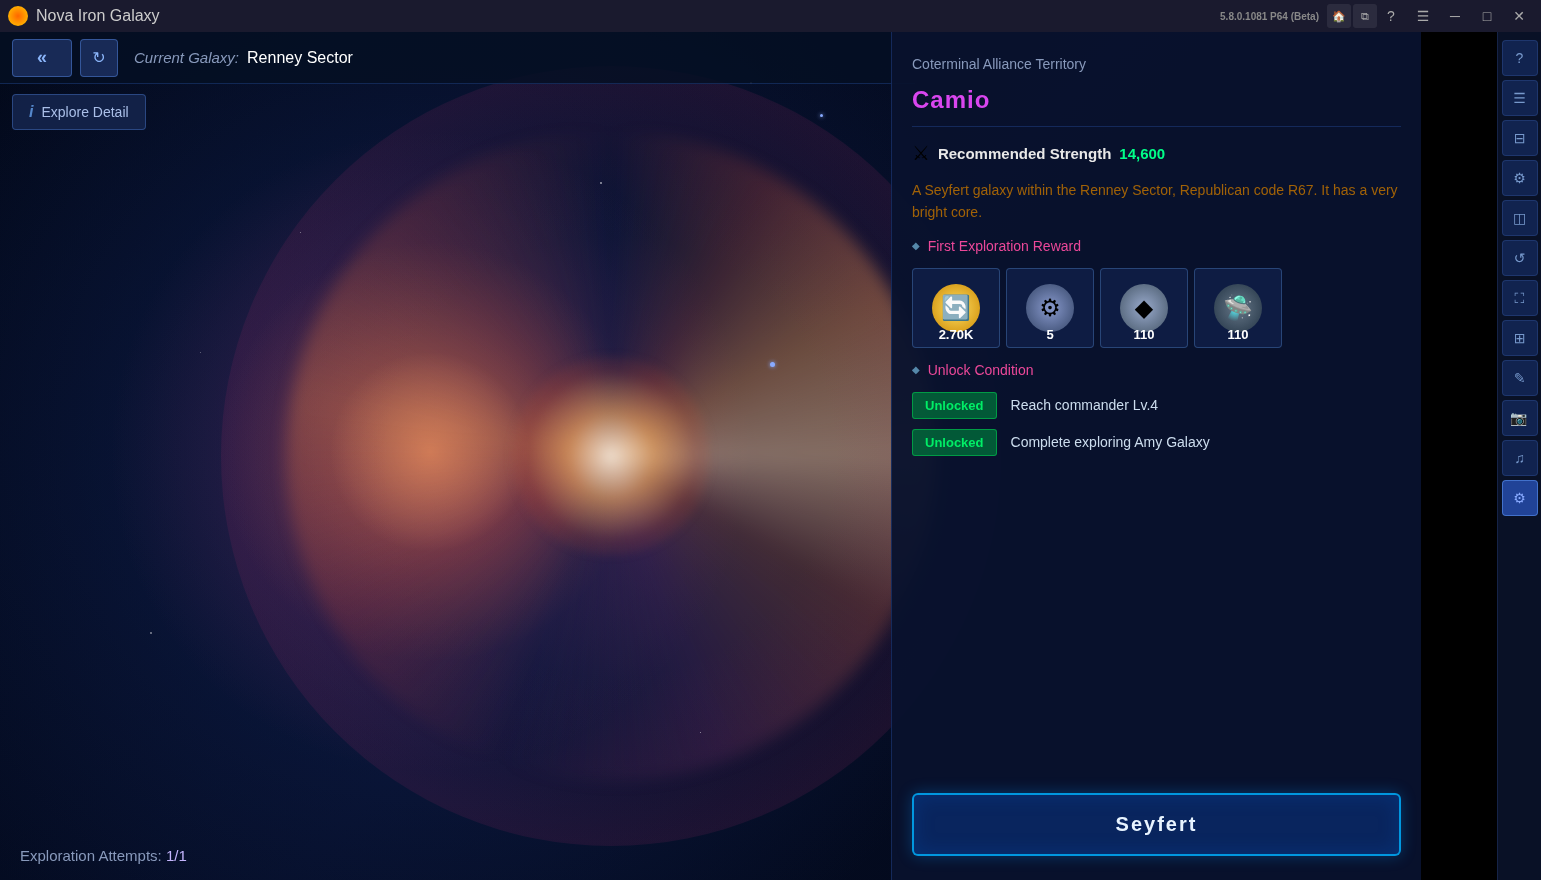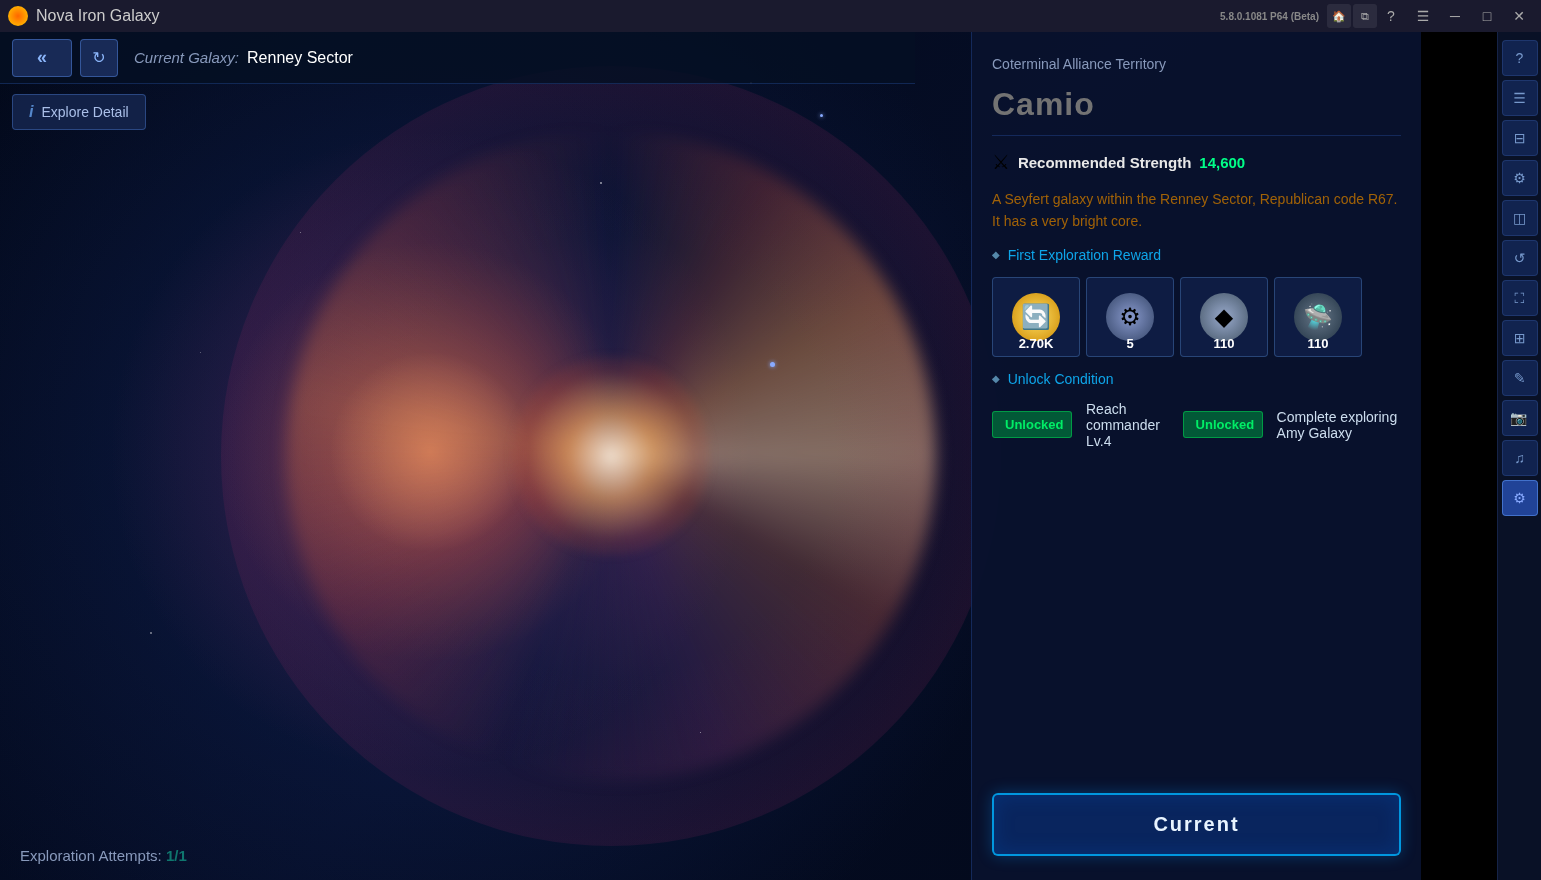--- a/index.html
+++ b/index.html
@@ -163,46 +163,46 @@
 
     
     .exploration-attempts {
       position: absolute;
       bottom: 16px; left: 20px;
       color: #8899bb;
       font-size: 15px;
       z-index: 10;
     }
     .exploration-attempts .count {
-      color: #0f766e;
-      font-weight: bold;
+      color: #c4b5fd;
+      font-weight: normal;
     }
 
     
     .right-panel {
       position: absolute;
       top: 0; right: 0;
-      width: 450px;
+      width: 530px;
       height: 848px;
       background: rgba(8, 18, 45, 0.95);
       border-left: 1px solid rgba(50, 100, 200, 0.3);
       padding: 24px 20px;
       z-index: 10;
       display: flex;
       flex-direction: column;
       gap: 14px;
     }
 
     .panel-territory {
       color: #8899bb;
       font-size: 14px;
     }
     .panel-title {
-      color: #737373;
-      font-size: 32px;
+      color: #d946ef;
+      font-size: 24px;
       font-weight: bold;
       letter-spacing: 1px;
       border-bottom: 1px solid rgba(50, 100, 200, 0.3);
       padding-bottom: 12px;
     }
 
     .strength-row {
       display: flex;
       align-items: center;
       gap: 8px;
@@ -224,21 +224,21 @@
     .panel-description {
       color: #a16207;
       font-size: 14px;
       line-height: 1.6;
     }
 
     .section-header {
       display: flex;
       align-items: center;
       gap: 8px;
-      color: #0ea5e9;
+      color: #ec4899;
       font-size: 14px;
     }
     .section-header::before {
       content: '◆';
       color: #5588aa;
       font-size: 10px;
     }
 
     .reward-row {
       display: flex;
@@ -277,20 +277,21 @@
     .reward-value {
       color: #fff;
       font-size: 13px;
       font-weight: bold;
       position: absolute;
       bottom: 5px;
     }
 
     .unlock-section {
       display: flex;
+      flex-direction: column;
       gap: 10px;
     }
     .unlock-row {
       display: flex;
       align-items: center;
       gap: 14px;
     }
     .unlock-badge {
       background: rgba(0, 120, 60, 0.7);
       border: 1px solid rgba(0, 200, 80, 0.6);
@@ -515,21 +516,21 @@
       <div class="unlock-row">
         <span class="unlock-badge">Unlocked</span>
         <span class="unlock-condition">Reach commander Lv.4</span>
       </div>
       <div class="unlock-row">
         <span class="unlock-badge">Unlocked</span>
         <span class="unlock-condition">Complete exploring Amy Galaxy</span>
       </div>
     </div>
 
-    <button class="explore-btn">Current</button>
+    <button class="explore-btn">Seyfert</button>
   </div>
 
 </div>
 
 <div class="right-sidebar">
   <button class="sidebar-icon-btn">?</button>
   <button class="sidebar-icon-btn">☰</button>
   <button class="sidebar-icon-btn">⊟</button>
   <button class="sidebar-icon-btn">⚙</button>
   <button class="sidebar-icon-btn">◫</button>

